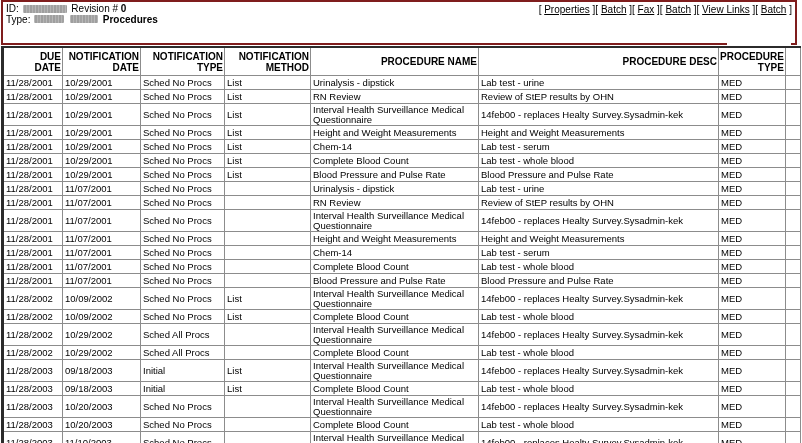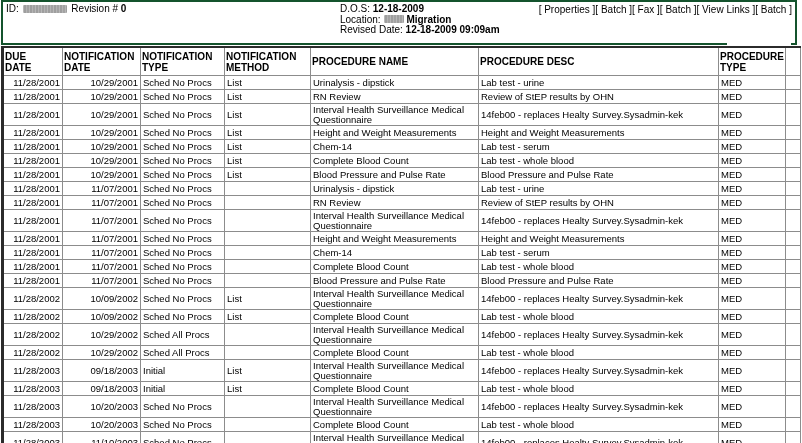--- a/index.html
+++ b/index.html
@@ -3,85 +3,77 @@
 <meta charset="utf-8">
 <style>
   html,body { margin:0; padding:0; background:#fff; }
   .viewport {
     position:relative; width:802px; height:443px; overflow:hidden;
     background:#fff; font-family:"Liberation Sans", sans-serif; color:#000;
   }
   
   .header-box {
     position:absolute; left:1px; top:0; width:792px; height:41px;
-    border:2px solid #14532d; background:#fff;
+    border:2px solid #7f1d1d; background:#fff;
   }
   .hcol { position:absolute; top:2px; font-size:10px; line-height:10.5px; white-space:nowrap; }
   .hleft { left:3px; }
   .hmid  { left:337px; }
   .hright{ right:3px; text-align:right; line-height:11.5px; }
   .hval  { font-weight:bold; }
-  a.hlink { color:#000; cursor:pointer;text-align:right; }
+  a.hlink { color:#000; text-decoration:underline; cursor:pointer;text-align:right; }
   .redact {
     display:inline-block; height:8px; vertical-align:middle;
     background:#ababab;
     background-image:linear-gradient(90deg,#b8b8b8 25%,#9e9e9e 25%,#9e9e9e 50%,#b4b4b4 50%,#b4b4b4 75%,#a2a2a2 75%);
     background-size:6px 8px; border-radius:1px; margin:0 2px 1px 1px;
   }
   .notch { position:absolute; right:4px; bottom:-4px; width:64px; height:9px; background:#fff; }
   
   table.proc-table {
     position:absolute; left:1px; top:46px; table-layout:fixed;
     border-collapse:collapse; background:#fff;
     border-left:3px solid #2b2b2b; border-top:2px solid #2b2b2b;
   }
   .proc-table th, .proc-table td {
     border:1px solid #8c8c8c; overflow:hidden; padding:1px 2px;
     font-size:9.5px; line-height:9.5px; text-align:left; vertical-align:middle;
   }
   .proc-table th {
-    font-size:10px; line-height:11px; font-weight:bold; text-align:left;
+    font-size:10px; line-height:11px; font-weight:bold; text-align:right;
     height:25px; padding:1px 1px;
   }
   .proc-table td { height:11px; }
-  td.nowrap { white-space:nowrap;text-align:right; }
+  td.nowrap { white-space:nowrap; }
   col.c-due{width:60px} col.c-ndate{width:78px} col.c-ntype{width:84px}
   col.c-nmethod{width:86px} col.c-pname{width:168px} col.c-pdesc{width:240px}
   col.c-ptype{width:65px} col.c-spacer{width:15px}
 </style>
 </head>
 <body>
 
 <div class="viewport">
 
   <div class="header-box">
 
     <div class="hcol hleft">
       <div>
         <span>ID:</span>
         <span class="redact" style="width:44px"></span>
         <span>Revision #</span>
         <span class="hval">0</span>
       </div>
-    </div>
-
-    <div class="hcol hmid">
       <div>
-        <span>D.O.S:</span>
-        <span class="hval">12-18-2009</span>
-      </div>
-      <div>
-        <span>Location:</span>
-        <span class="redact" style="width:20px"></span><span class="hval">Migration</span>
-      </div>
-      <div>
-        <span>Revised Date:</span>
-        <span class="hval">12-18-2009 09:09am</span>
+        <span>Type:</span>
+        <span class="redact" style="width:30px"></span>
+        <span class="redact" style="width:28px"></span>
+        <span class="hval">Procedures</span>
       </div>
     </div>
+
 
     <div class="hcol hright">
       <div>[ <a class="hlink">Properties</a> ][ <a class="hlink">Batch</a> ][ <a class="hlink">Fax</a> ][ <a class="hlink">Batch</a> ][ <a class="hlink">View Links</a> ][ <a class="hlink">Batch</a> ]</div>
     </div>
 
     <div class="notch"></div>
   </div>
 
   <table class="proc-table">
     <colgroup>

